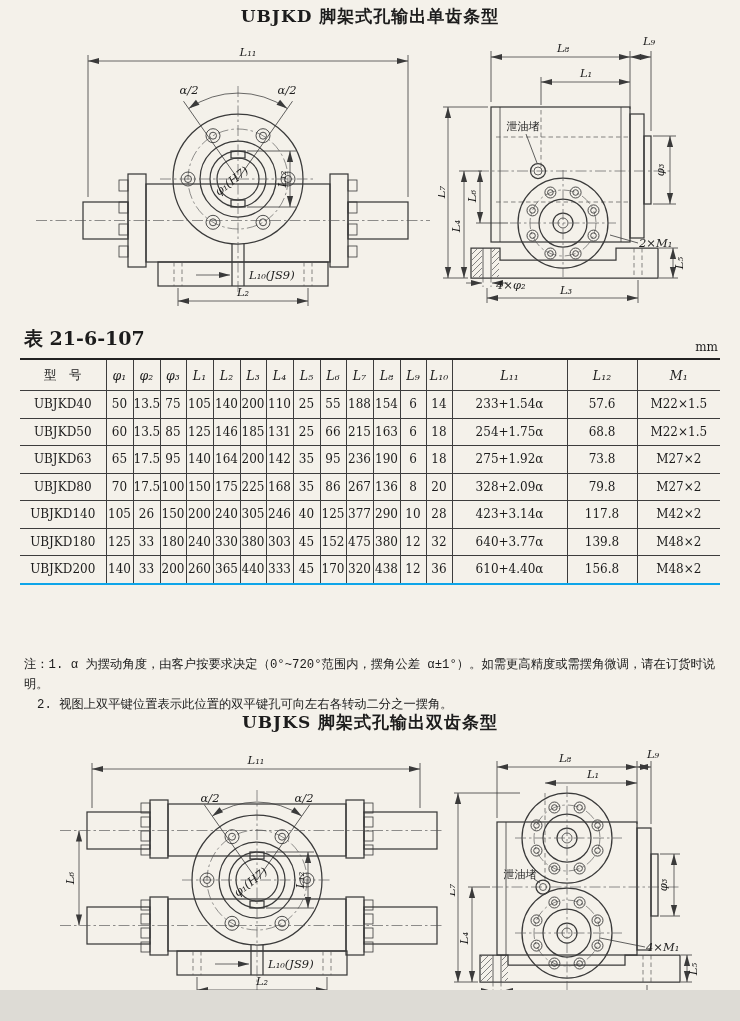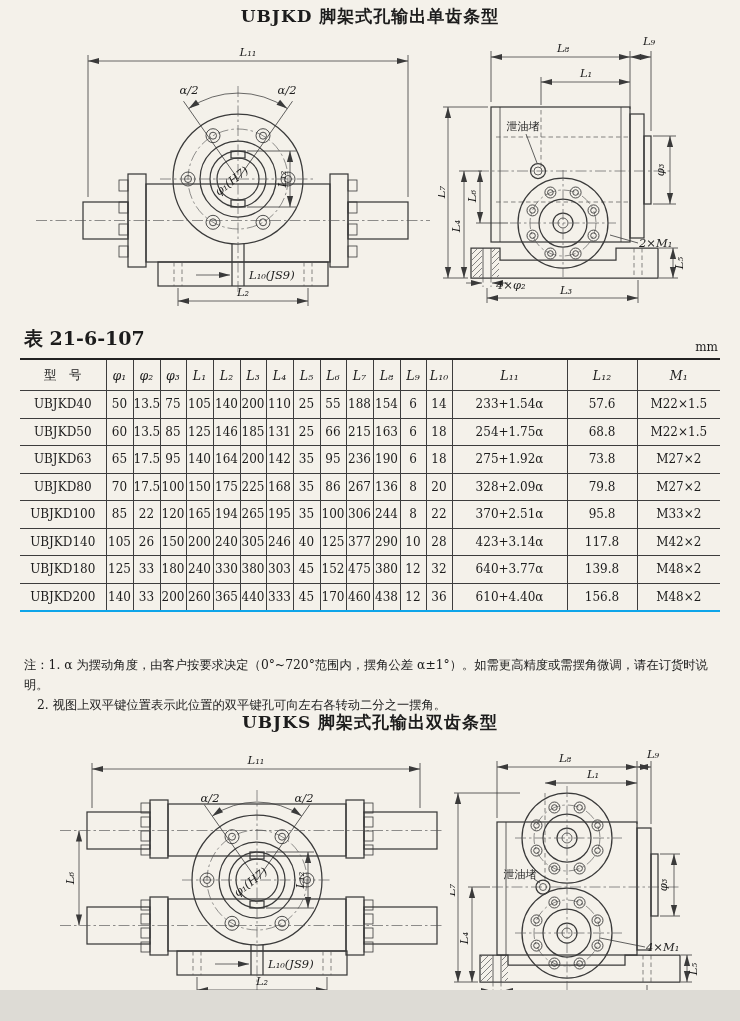--- a/index.html
+++ b/index.html
@@ -21,21 +21,21 @@
                font-size:12px; }
   .spec th { font-weight:normal; height:30px; font-size:12.5px; }
   .spec th:not(:first-child) { font-style:italic; }
   .spec td { height:26.5px; }
   .spec th, .spec td { border:1px solid #3d3d3d; text-align:center; padding:0;
                        white-space:nowrap; overflow:hidden; }
   .spec th:first-child, .spec td:first-child { border-left:none; }
   .spec th:last-child,  .spec td:last-child  { border-right:none; }
 
   .notes { position:absolute; left:24px; top:656px; width:696px;
-           font-size:12.3px; line-height:1.62; }
+           font-size:12.3px; line-height:1.62;font-family:Liberation Mono, monospace; }
   .notes .n2 { padding-left:13px; }
 
   svg.drawing { position:absolute; }
   .ol  { fill:none; stroke:#3a3a3a; stroke-width:1.25; }
   .tl  { fill:none; stroke:#3a3a3a; stroke-width:0.8; }
   .cl  { fill:none; stroke:#555;    stroke-width:0.65; stroke-dasharray:11 3 2.5 3; }
   .dl  { fill:none; stroke:#555;    stroke-width:0.7;  stroke-dasharray:4.5 3; }
   .dim { fill:none; stroke:#3a3a3a; stroke-width:0.75; }
   .dtx { font:italic 11.5px "DejaVu Serif",serif; fill:#1c1c1c; }
   .ctx { font:11px "DejaVu Serif",serif; fill:#1c1c1c; }
@@ -337,39 +337,20 @@
           <td>86</td>
           <td>267</td>
           <td>136</td>
           <td>8</td>
           <td>20</td>
           <td>328+2.09α</td>
           <td>79.8</td>
           <td>M27×2</td>
         </tr>
         <tr>
-          <td>UBJKD100</td>
-          <td>85</td>
-          <td>22</td>
-          <td>120</td>
-          <td>165</td>
-          <td>194</td>
-          <td>265</td>
-          <td>195</td>
-          <td>35</td>
-          <td>100</td>
-          <td>306</td>
-          <td>244</td>
-          <td>8</td>
-          <td>22</td>
-          <td>370+2.51α</td>
-          <td>95.8</td>
-          <td>M33×2</td>
-        </tr>
-        <tr>
           <td>UBJKD140</td>
           <td>105</td>
           <td>26</td>
           <td>150</td>
           <td>200</td>
           <td>240</td>
           <td>305</td>
           <td>246</td>
           <td>40</td>
           <td>125</td>
@@ -404,21 +385,21 @@
           <td>UBJKD200</td>
           <td>140</td>
           <td>33</td>
           <td>200</td>
           <td>260</td>
           <td>365</td>
           <td>440</td>
           <td>333</td>
           <td>45</td>
           <td>170</td>
-          <td>460</td>
+          <td>320</td>
           <td>438</td>
           <td>12</td>
           <td>36</td>
           <td>610+4.40α</td>
           <td>156.8</td>
           <td>M48×2</td>
         </tr>
       </tbody>
   </table>
 

